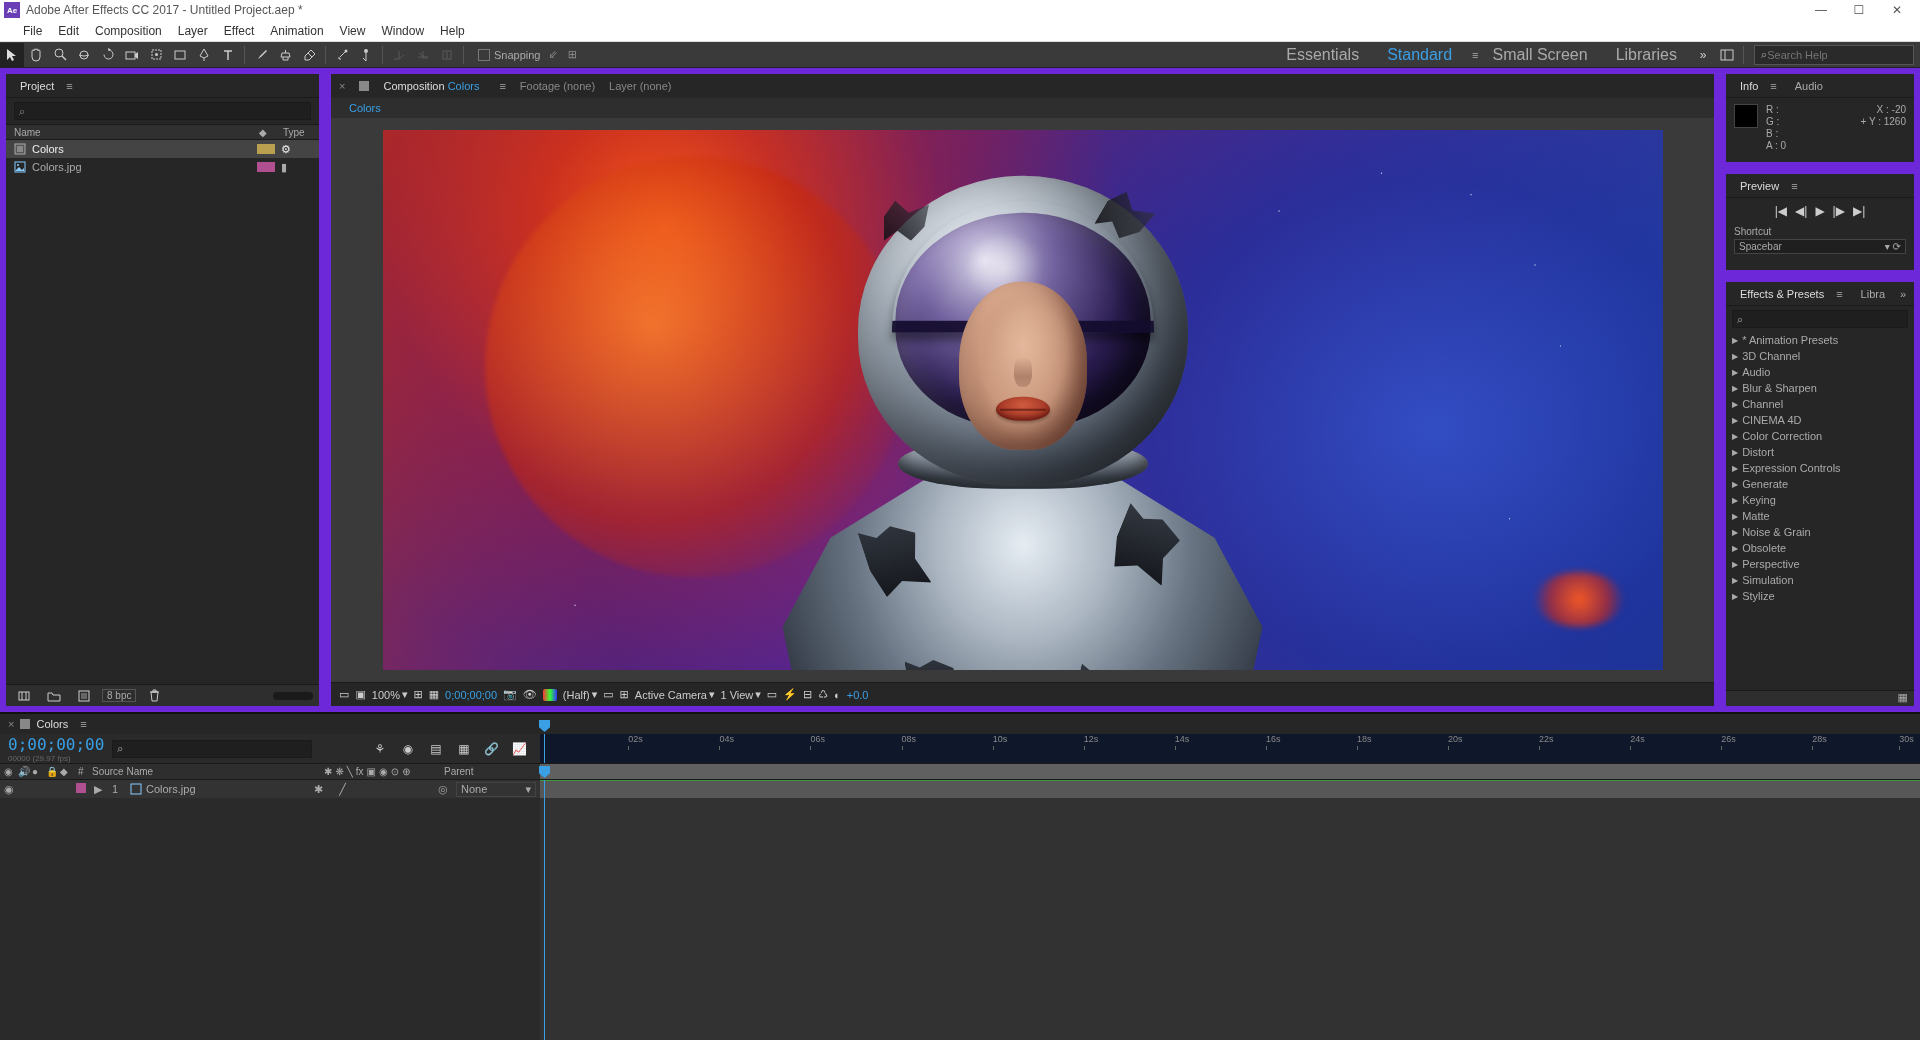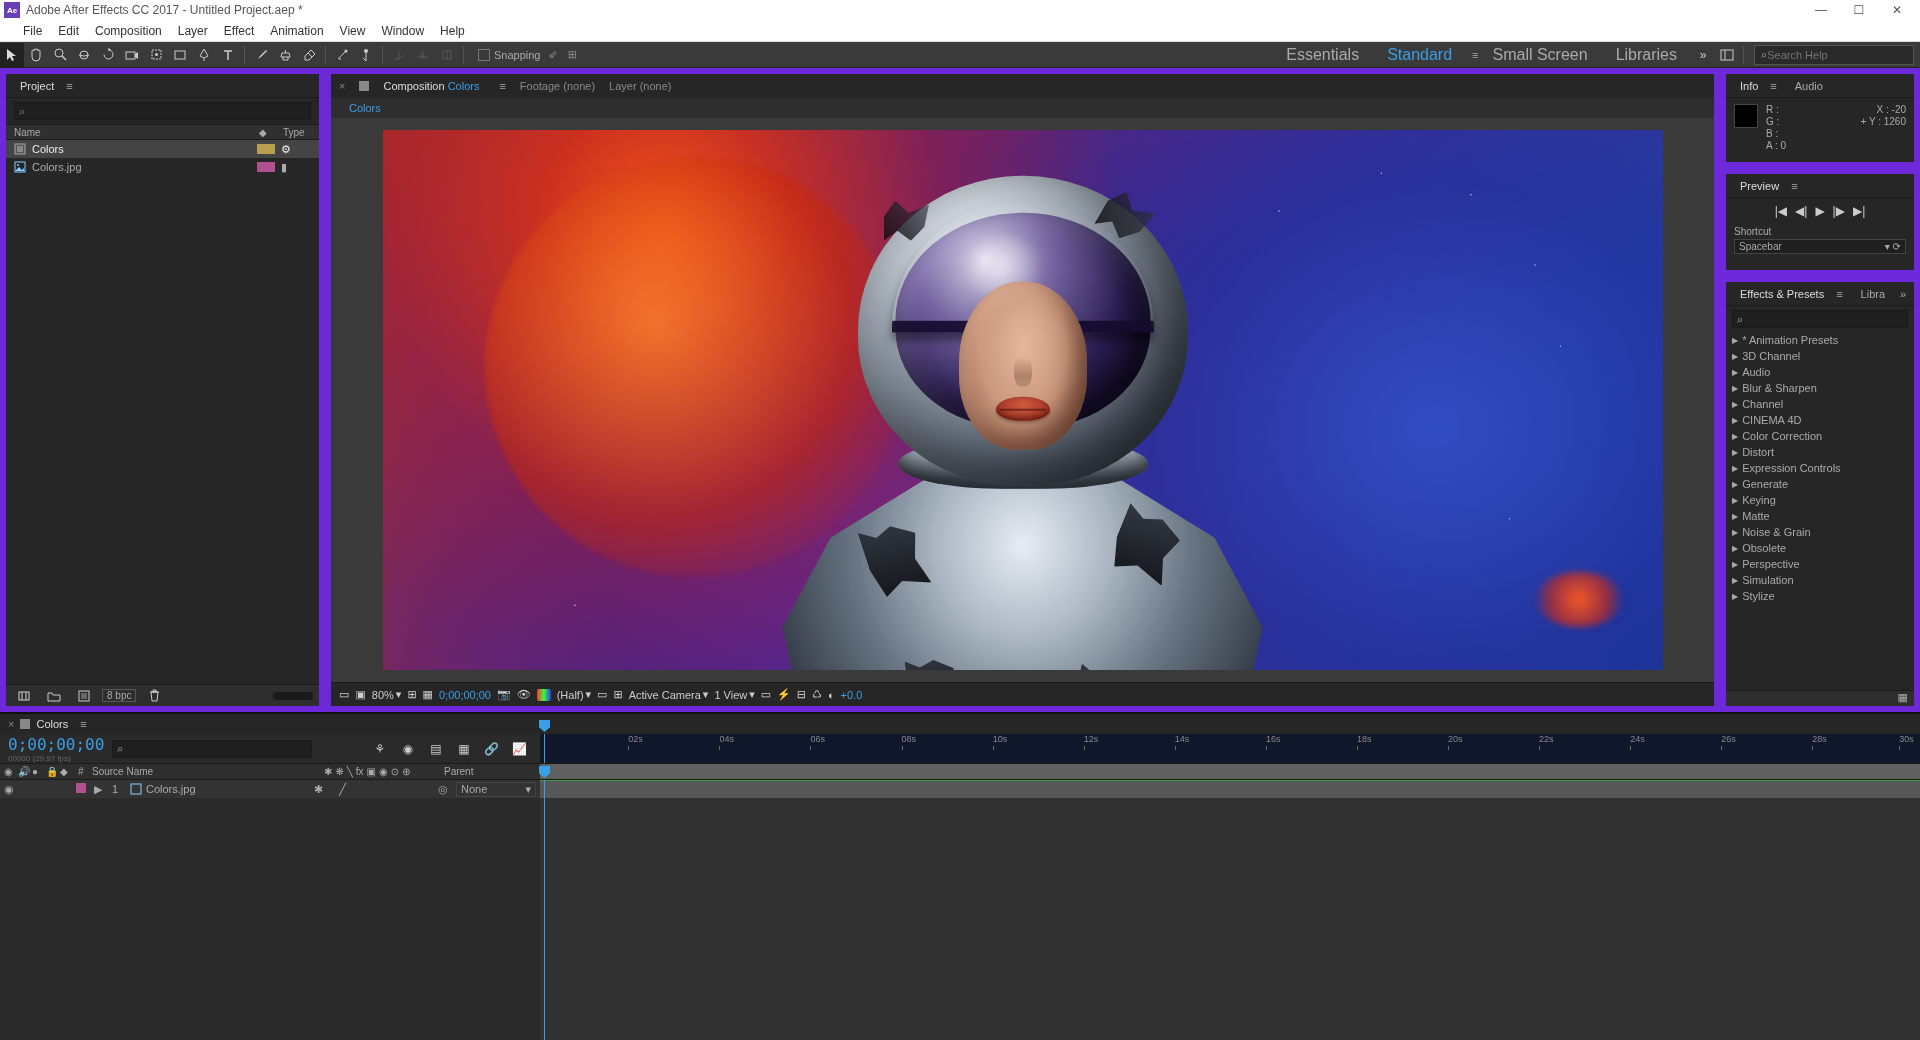--- a/index.html
+++ b/index.html
@@ -432,21 +432,21 @@
                   <div class="lip-line"></div>
                 </div>
             </div>
           </div>
         </div>
       </div>
     </div>
     <div class="viewer-footer">
       <span class="vf-item">▭</span>
       <span class="vf-item">▣</span>
-      <span class="vf-item"><span>80%</span> ▾</span>
+      <span class="vf-item"><span>100%</span> ▾</span>
       <span class="vf-item">⊞</span>
       <span class="vf-item">▦</span>
       <span class="vf-item blue">0;00;00;00</span>
       <span class="vf-item">📷</span>
       <span class="vf-item">👁</span>
       <span class="vf-item" style="background:linear-gradient(90deg,#f33,#3f3,#33f);width:14px;height:12px;border-radius:2px"></span>
       <span class="vf-item"><span>(Half)</span> ▾</span>
       <span class="vf-item">▭</span>
       <span class="vf-item">⊞</span>
       <span class="vf-item"><span>Active Camera</span> ▾</span>

